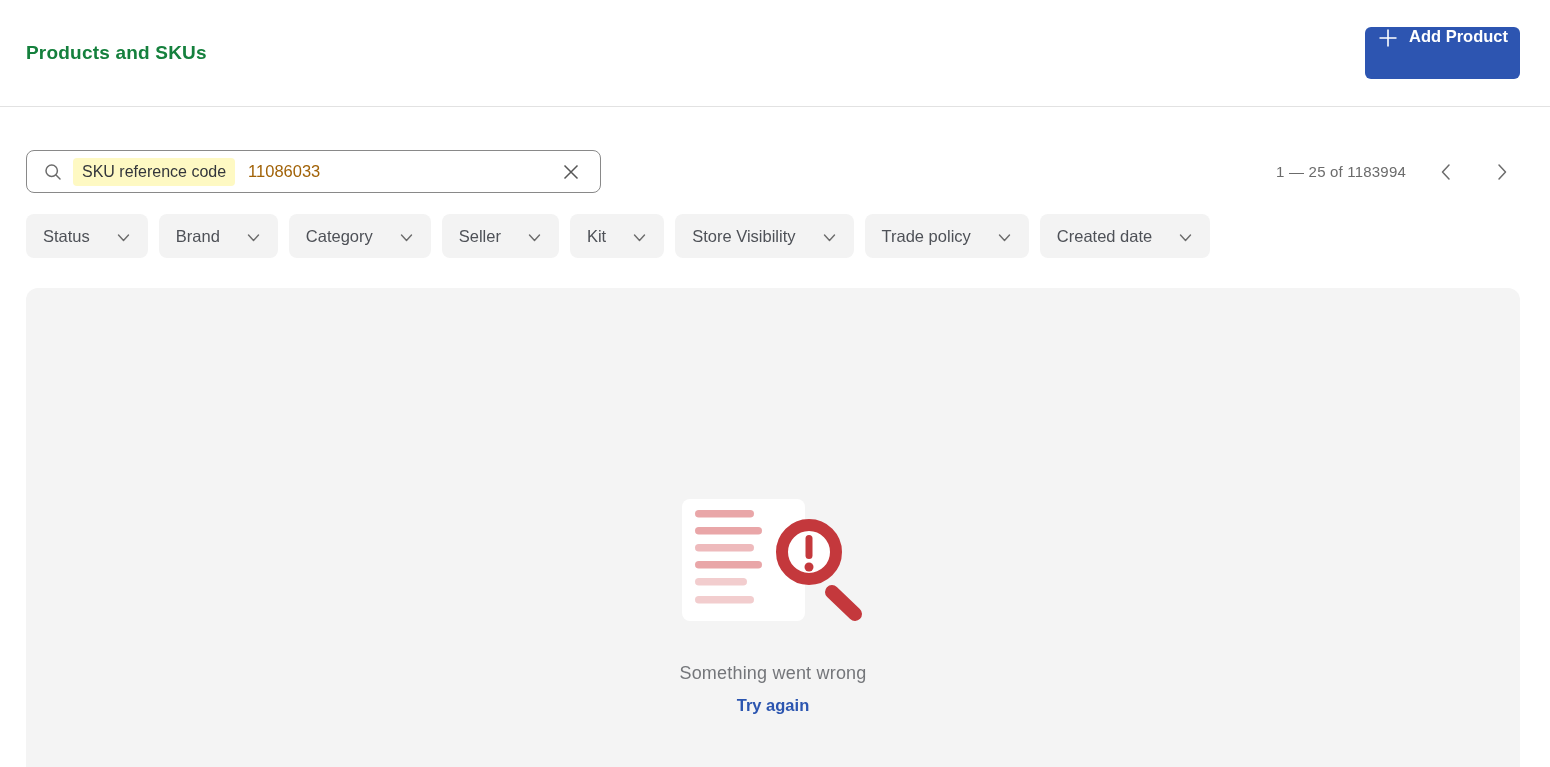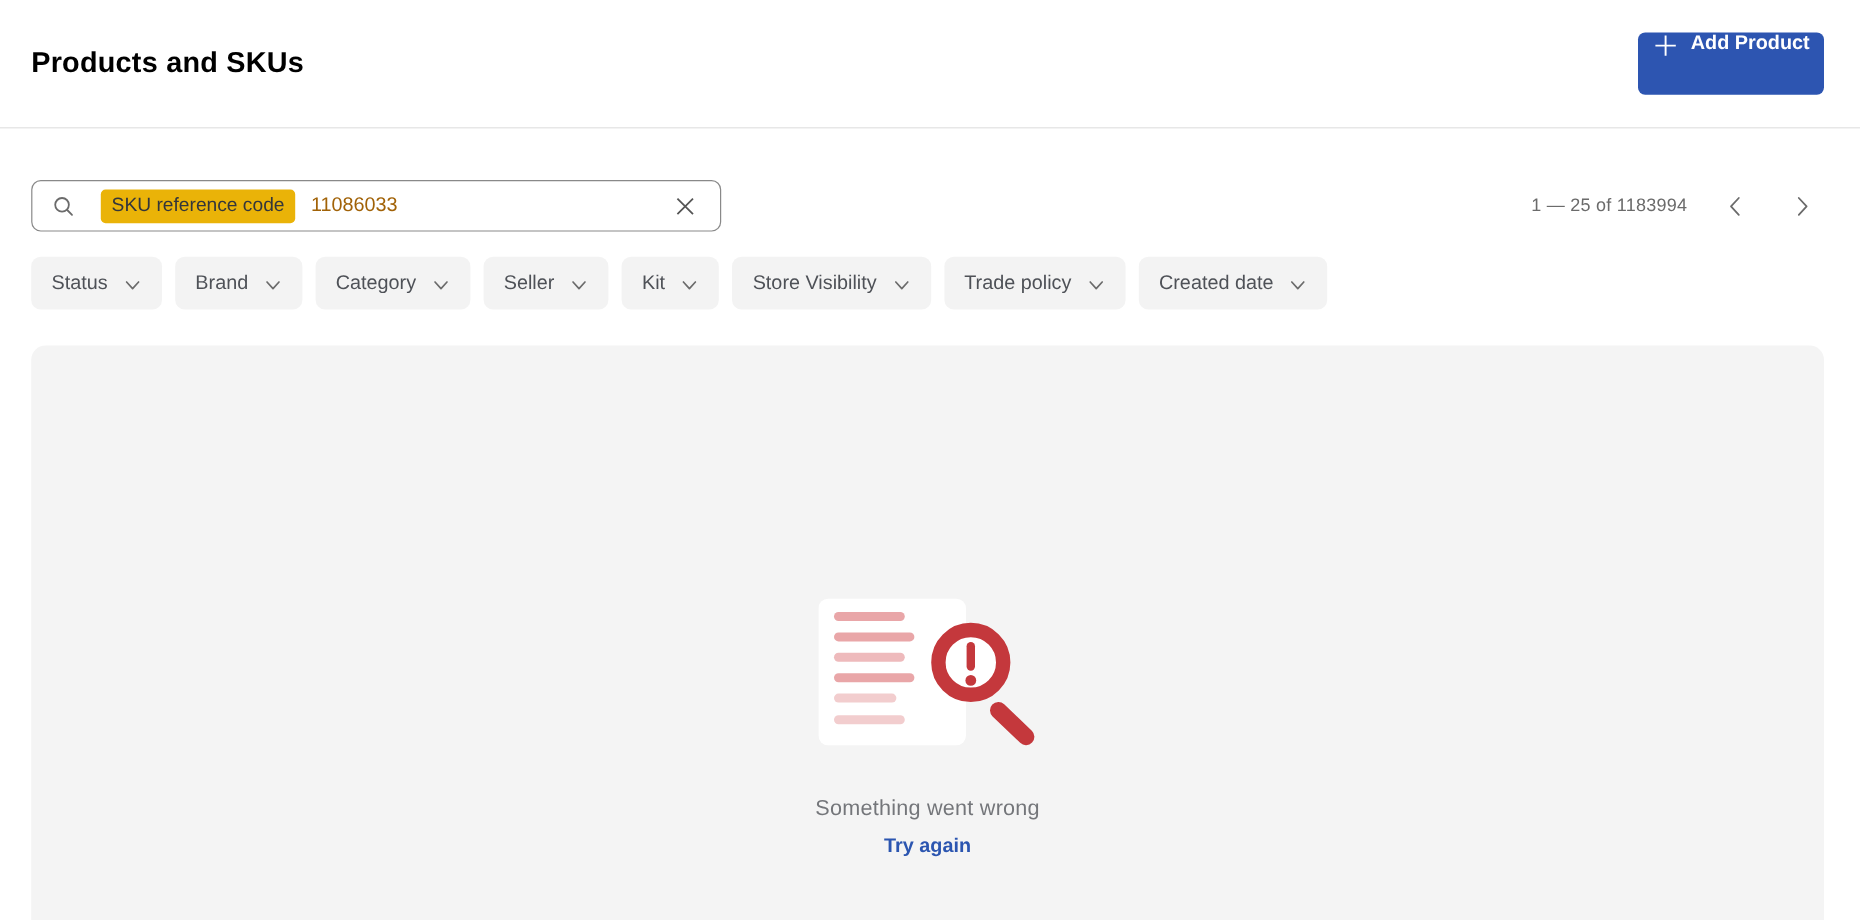--- a/index.html
+++ b/index.html
@@ -12,21 +12,21 @@
 
   
   .page-header {
     height: 107px;
     display: flex; align-items: center; justify-content: space-between;
     padding: 0 30px 0 26px;
     border-bottom: 1px solid #e2e2e2;
     background: #ffffff;
   }
   .page-title {
-    font-size: 24px; font-weight: 700; color: #000000;
+    font-size: 19px; font-weight: 700; color: #15803d;
     letter-spacing: 0.2px;
   }
   .add-product-btn {
     display: flex; align-items: flex-start; gap: 10px;
     background: #2d55b1; color: #ffffff;
     border: none; border-radius: 6px;
     height: 52px; padding: 0 12px;
     font-family: inherit;
     font-size: 16.5px; font-weight: 700;
     cursor: pointer;
@@ -41,22 +41,22 @@
   }
   .search-box {
     width: 575px; height: 43px;
     border: 1px solid #898989; border-radius: 8px;
     display: flex; align-items: center;
     padding: 0 16px;
     background: #ffffff;
   }
   .search-box .search-icon { flex: 0 0 auto; display: flex; }
   .search-tag {
-    margin-left: 21px;
-    background: #eab308; border-radius: 4px;
+    margin-left: 10px;
+    background: #fef9c3; border-radius: 4px;
     padding: 5px 9px;
     font-size: 16px; color: #33363b;
     white-space: nowrap;
   }
   .search-value {
     margin-left: 13px;
     font-size: 16.5px; color: #a16207;
     flex: 1 1 auto;
   }
   .clear-btn {
@@ -78,21 +78,21 @@
   .page-nav-btn.prev { margin-left: 22px; }
   .page-nav-btn.next { margin-left: 20px; }
 
   
   .filters {
     margin-top: 21px;
     padding: 0 30px 0 26px;
     display: flex; align-items: center; gap: 11px;
   }
   .filter-btn {
-    display: flex; align-items: center; gap: 13px;
+    display: flex; align-items: center; gap: 26px;
     height: 44px; padding: 0 17px;
     background: #f3f3f3; border: none; border-radius: 8px;
     font-family: inherit;
     font-size: 16.5px; color: #4e5157;
     cursor: pointer; white-space: nowrap;
   }
   .filter-btn svg { display: block; margin-top: 2px; }
 
   
   .content-panel {

